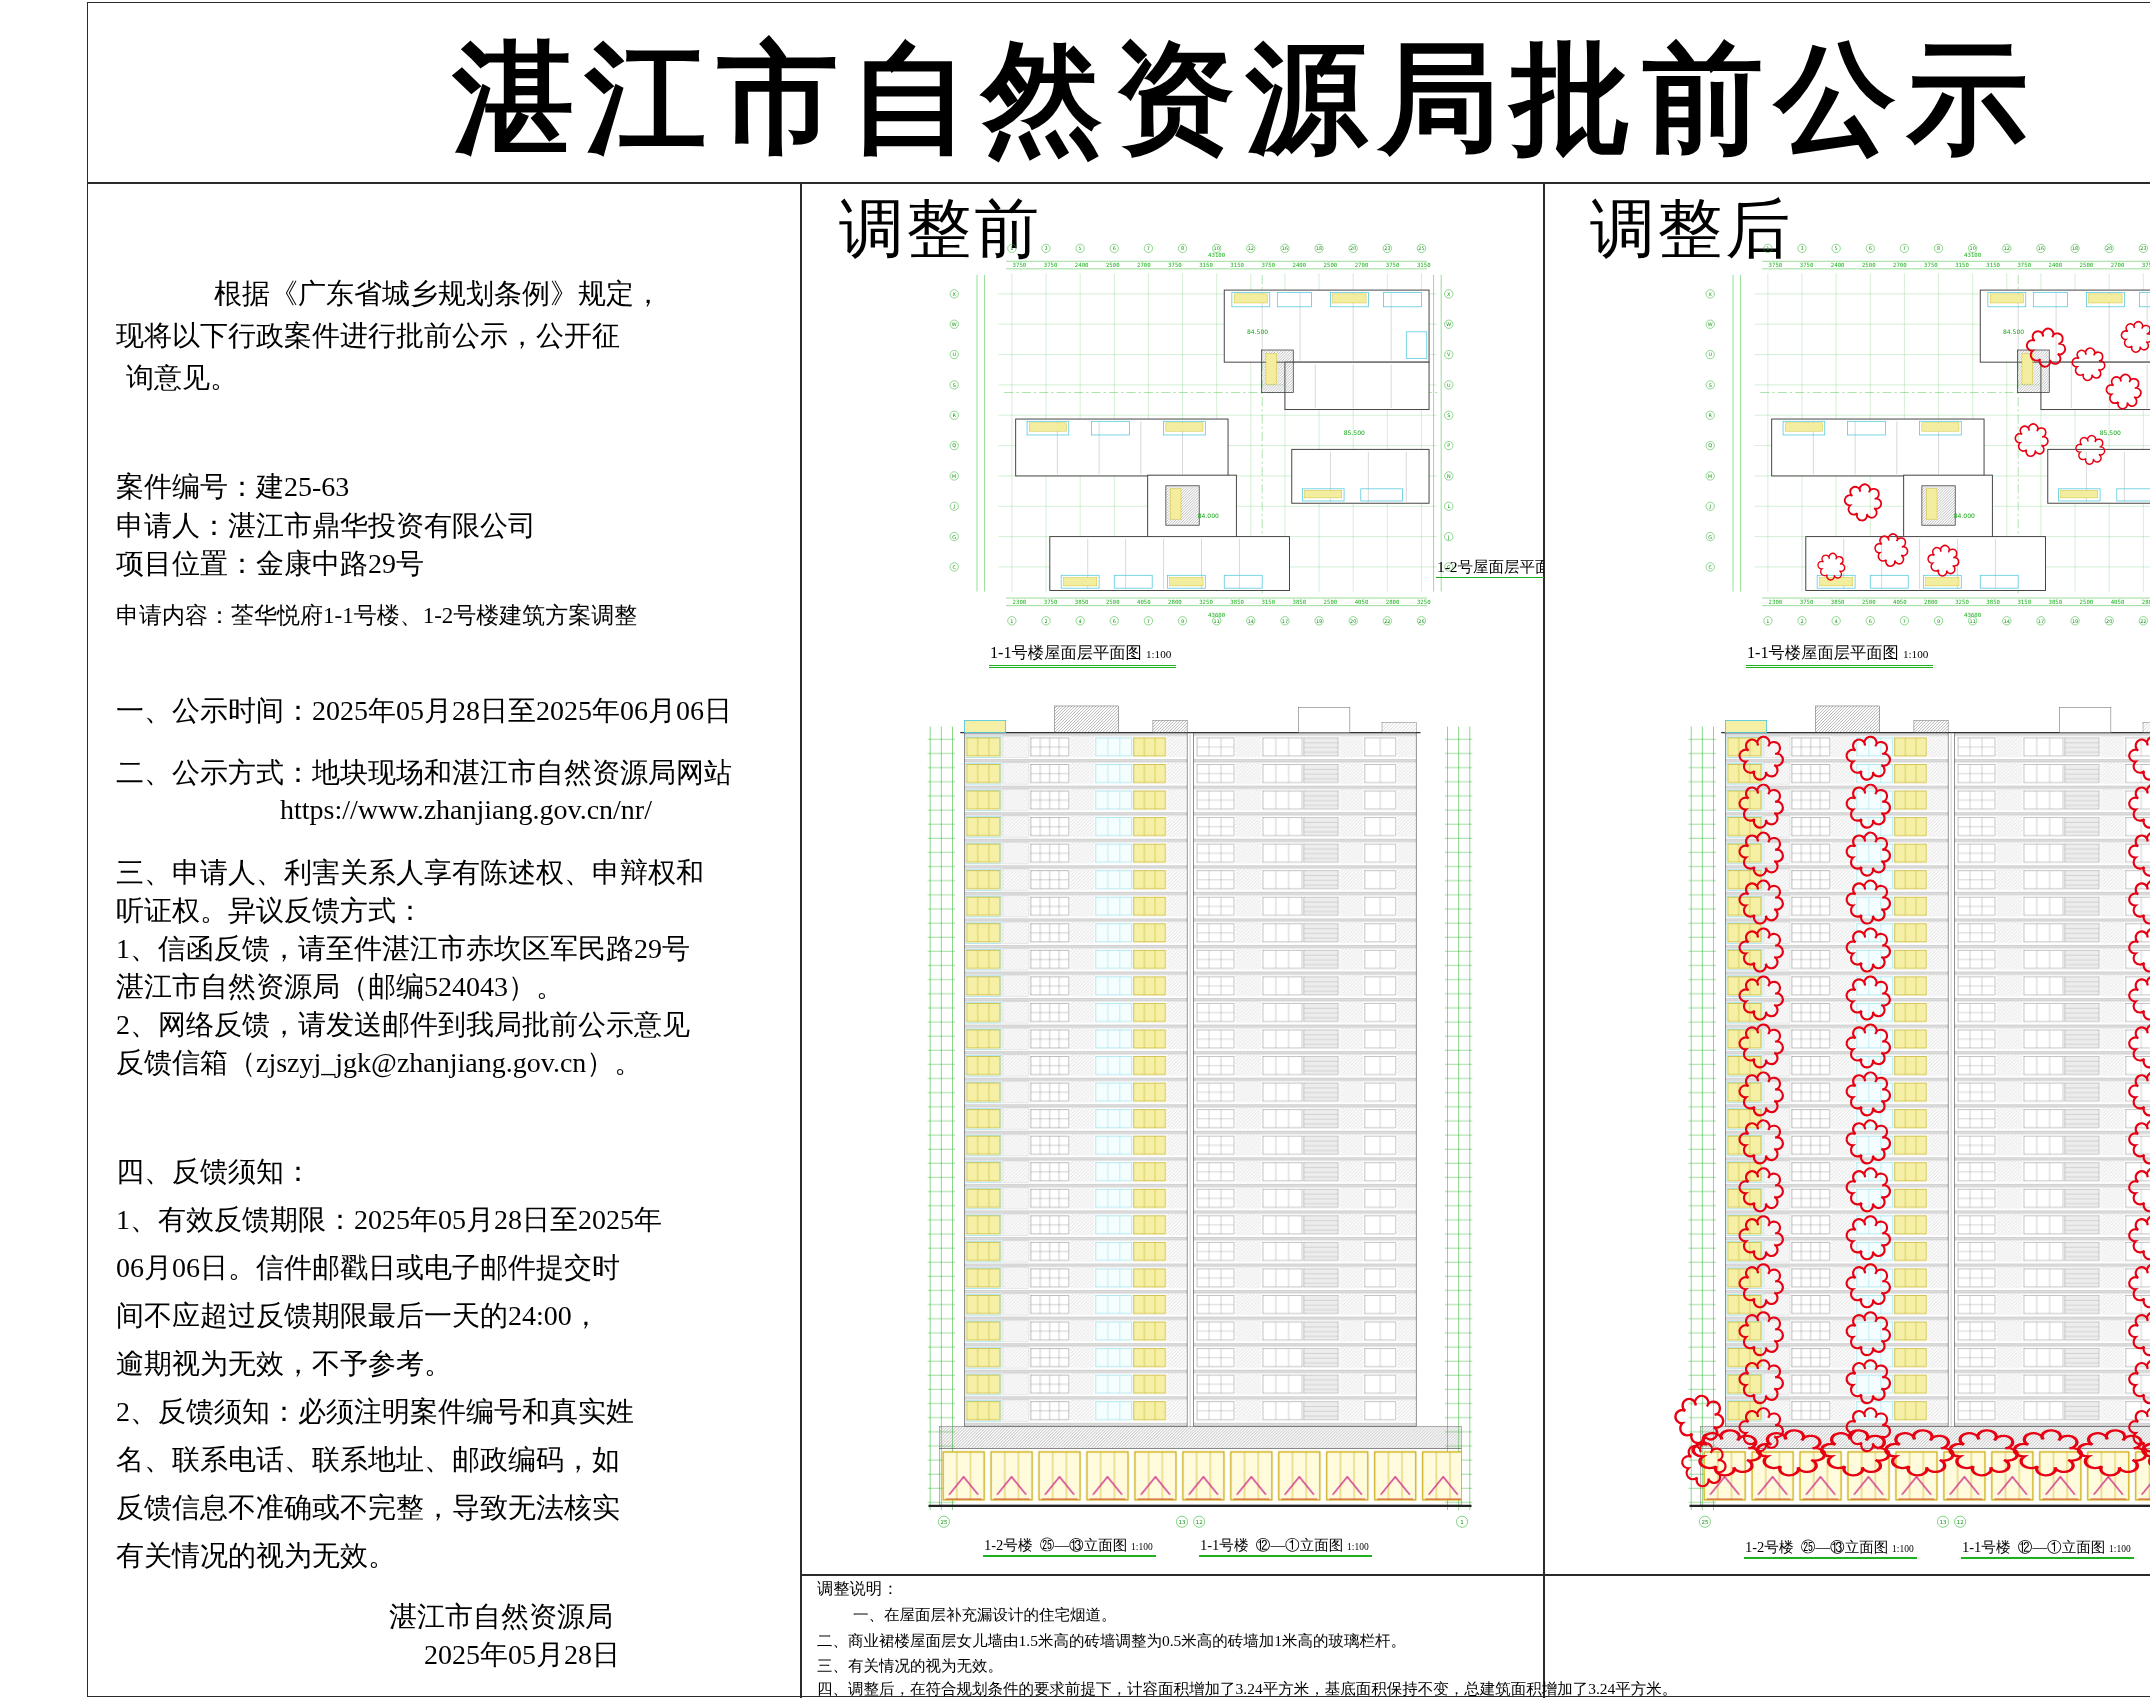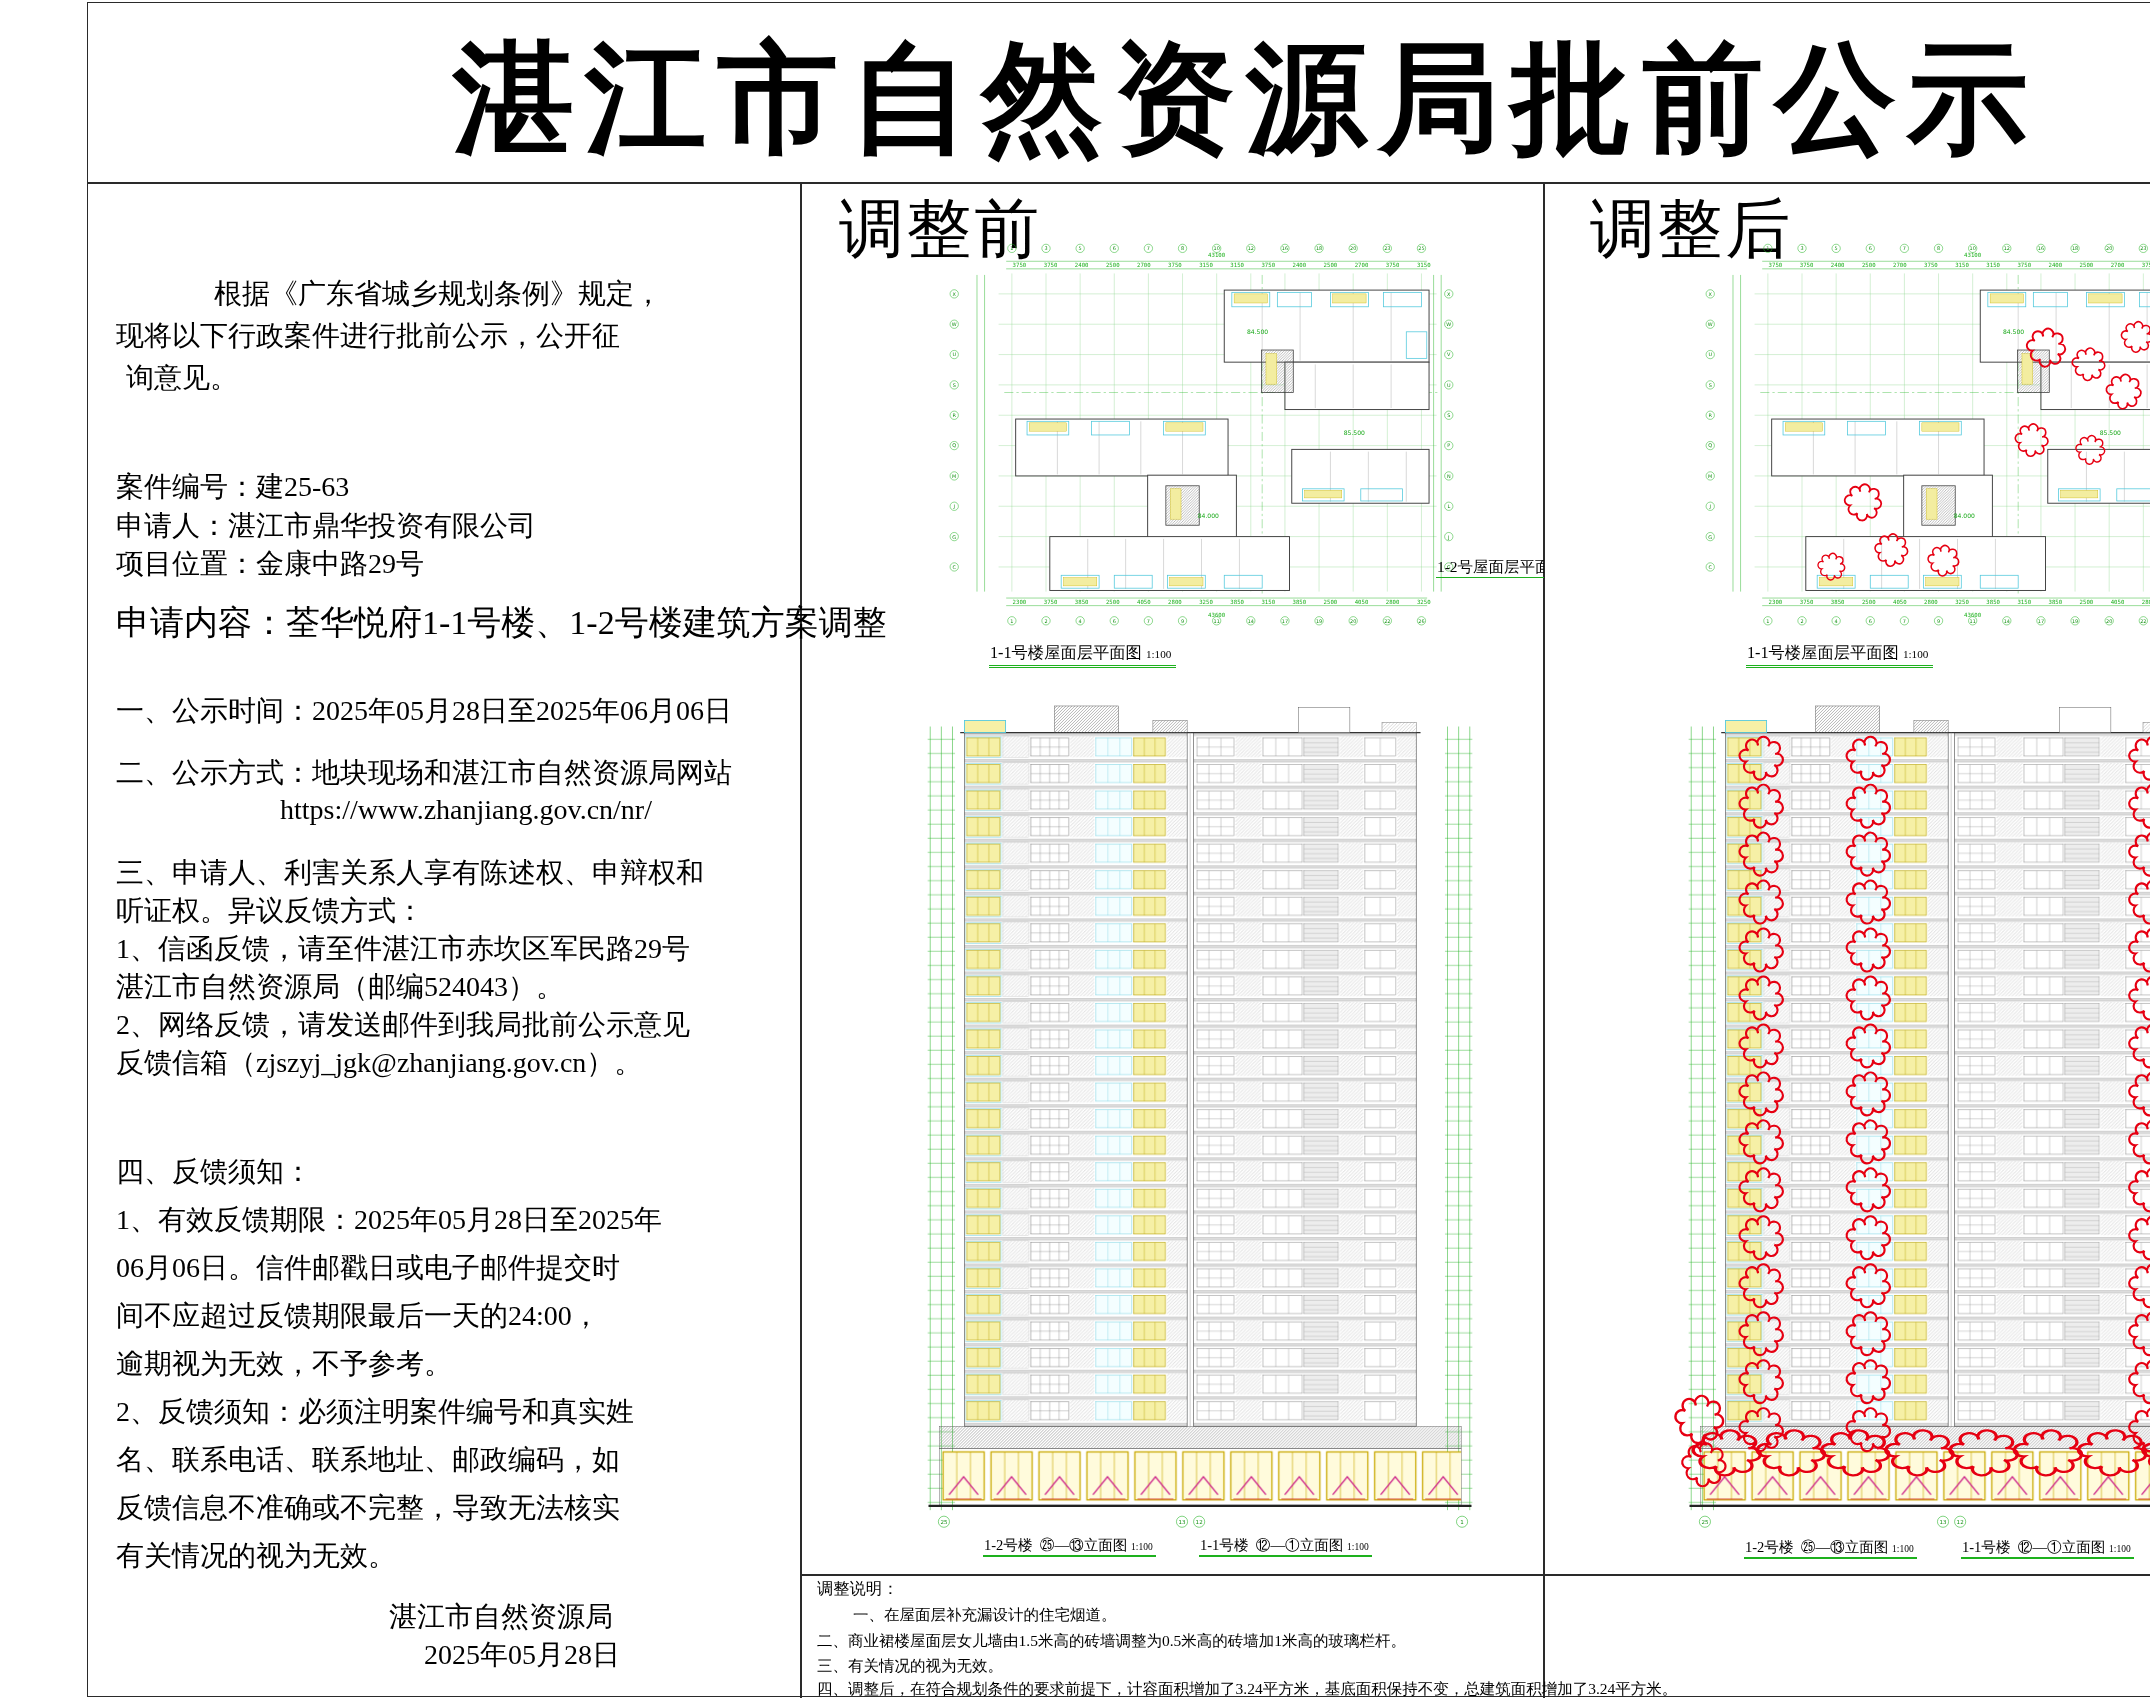--- a/index.html
+++ b/index.html
@@ -30,21 +30,21 @@
   <div class="abs ln" style="left:800px;top:182px;width:1.7px;height:1516px;"></div>
   <div class="abs ln" style="left:1543px;top:182px;width:1.7px;height:1516px;"></div>
   <div class="abs ln" style="left:800px;top:1574px;width:1604px;height:1.7px;"></div>
 
   <div class="abs t body-txt" style="left:214px;top:275px;">根据《广东省城乡规划条例》规定，</div>
   <div class="abs t body-txt" style="left:116px;top:317px;">现将以下行政案件进行批前公示，公开征</div>
   <div class="abs t body-txt" style="left:126px;top:359px;">询意见。</div>
   <div class="abs t body-txt" style="left:116px;top:468px;">案件编号：建25-63</div>
   <div class="abs t body-txt" style="left:116px;top:507px;">申请人：湛江市鼎华投资有限公司</div>
   <div class="abs t body-txt" style="left:116px;top:545px;">项目位置：金康中路29号</div>
-  <div class="abs t" style="left:116px;top:600px;font-size:34px;">申请内容：荃华悦府1-1号楼、1-2号楼建筑方案调整</div>
+  <div class="abs t" style="left:116px;top:600px;font-size:23px;">申请内容：荃华悦府1-1号楼、1-2号楼建筑方案调整</div>
   <div class="abs t body-txt" style="left:116px;top:692px;">一、公示时间：2025年05月28日至2025年06月06日</div>
   <div class="abs t body-txt" style="left:116px;top:754px;">二、公示方式：地块现场和湛江市自然资源局网站</div>
   <div class="abs t body-txt" style="left:280px;top:794px;">https://www.zhanjiang.gov.cn/nr/</div>
   <div class="abs t body-txt" style="left:116px;top:854px;line-height:38px;">
     <div>三、申请人、利害关系人享有陈述权、申辩权和</div>
     <div>听证权。异议反馈方式：</div>
     <div>1、信函反馈，请至件湛江市赤坎区军民路29号</div>
     <div>湛江市自然资源局（邮编524043）。</div>
     <div>2、网络反馈，请发送邮件到我局批前公示意见</div>
     <div>反馈信箱（zjszyj_jgk@zhanjiang.gov.cn）。</div>

